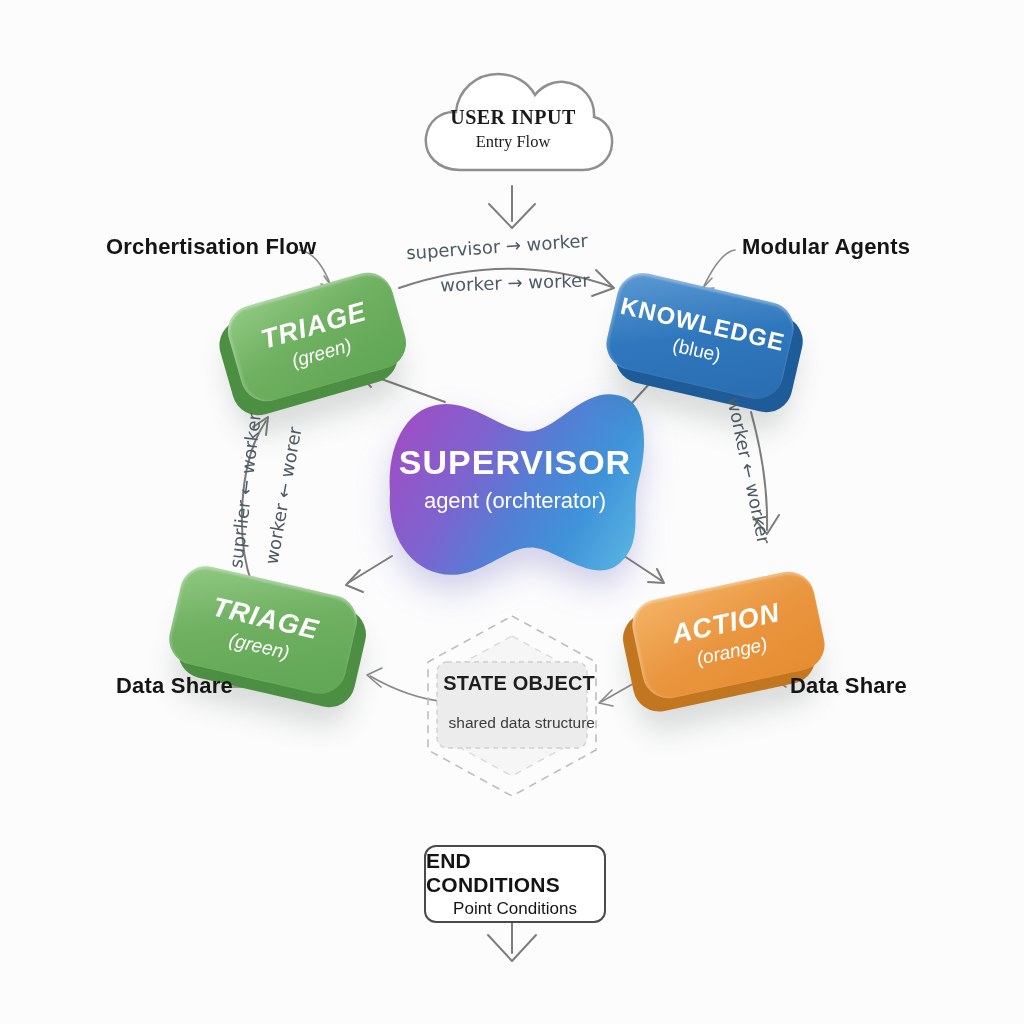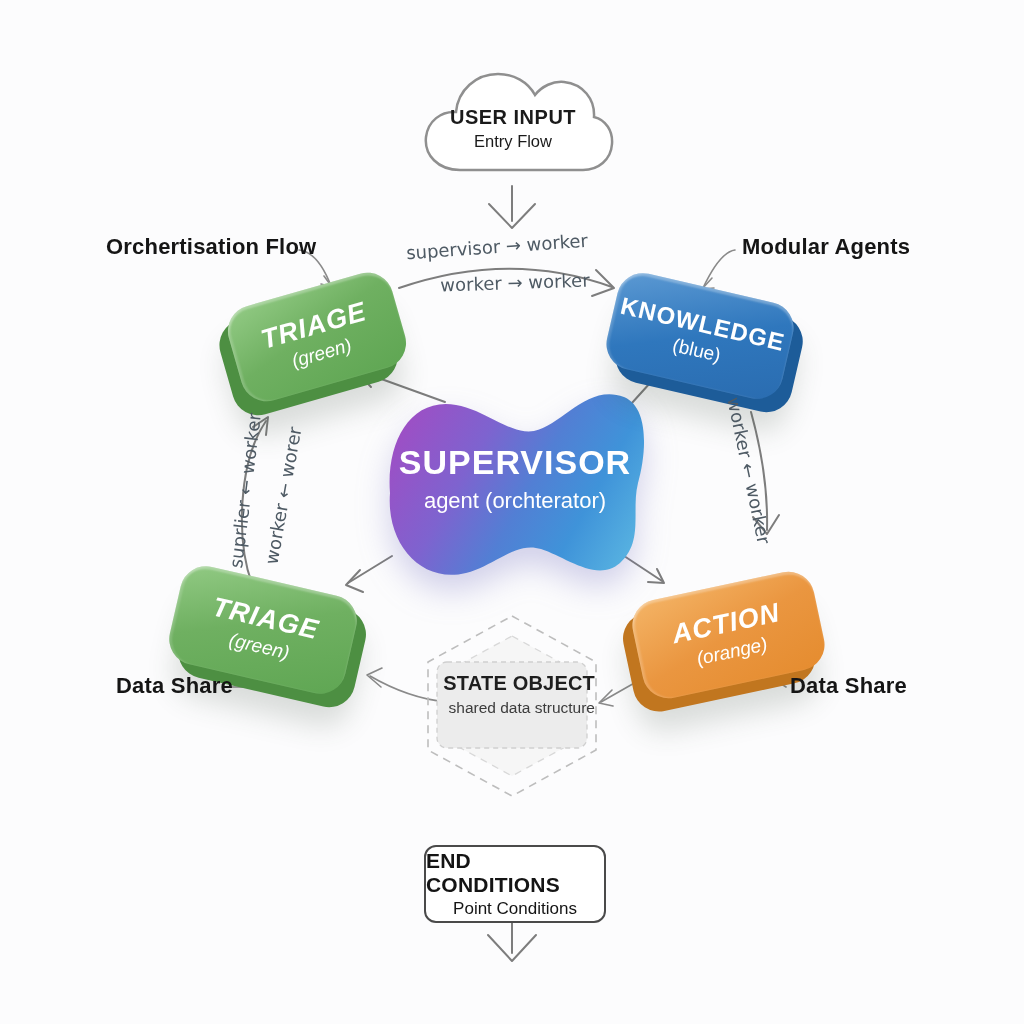--- a/index.html
+++ b/index.html
@@ -28,38 +28,38 @@
   .green  .side{background:#4d8f42;} .green  .face{background:linear-gradient(160deg,#93cb85,#6fb061 45%,#5fa653);}
   .blue   .side{background:#1d5c99;} .blue   .face{background:linear-gradient(160deg,#5e9bd4,#2f77bd 50%,#2a6cb0);}
   .orange .side{background:#c1761f;} .orange .face{background:linear-gradient(160deg,#f4b466,#ea9640 50%,#e58c2f);}
 
   #triage-top   {left:232px;top:288px;width:170px;height:98px;transform:rotate(-16deg);}
   #knowledge    {left:610px;top:287px;width:180px;height:98px;transform:rotate(13deg);}
   #triage-bottom{left:173px;top:580px;width:180px;height:100px;transform:rotate(13deg);}
   #action       {left:636px;top:585px;width:185px;height:100px;transform:rotate(-12deg);}
 
   
-  .cloud-text{position:absolute;left:407px;top:106px;width:212px;text-align:center;color:#1a1a1a;}
+  .cloud-text{position:absolute;left:407px;top:106px;width:212px;text-align:center;color:#1a1a1a;font-family:Liberation Serif, serif;}
   .cloud-text .t{font-size:20px;font-weight:800;letter-spacing:.5px;}
   .cloud-text .s{font-size:16.5px;margin-top:3px;}
   .end-box{position:absolute;left:424px;top:845px;width:178px;height:74px;background:#fff;
            border:2px solid #4a4a4a;border-radius:12px;display:flex;flex-direction:column;
            justify-content:center;align-items:center;color:#141414;}
   .end-box .t{font-size:21px;font-weight:700;letter-spacing:.2px;}
   .end-box .s{font-size:17px;margin-top:2px;}
 
   
   .sup-text{position:absolute;left:370px;top:443px;width:290px;text-align:center;color:#ffffff;}
   .sup-text .t{font-size:34px;font-weight:800;letter-spacing:1px;}
   .sup-text .s{font-size:22px;margin-top:6px;}
 
   
   .state-text{position:absolute;left:430px;top:672px;width:165px;text-align:right;color:#1e1e1e;}
   .state-text .t{font-size:20px;font-weight:800;letter-spacing:.2px;}
-  .state-text .s{font-size:15.5px;margin-top:4px;color:#3c3c3c;}
+  .state-text .s{font-size:15.5px;margin-top:19px;color:#3c3c3c;}
 
   #blob-svg{filter:drop-shadow(0 16px 16px rgba(110,105,190,.30));}
 </style>
 </head>
 <body>
 
 <div class="canvas">
 
   <svg class="layer" width="1024" height="1024" viewBox="0 0 1024 1024">
     <g stroke="#7d7d7d" stroke-width="2" fill="none" stroke-linecap="round" stroke-linejoin="round">

